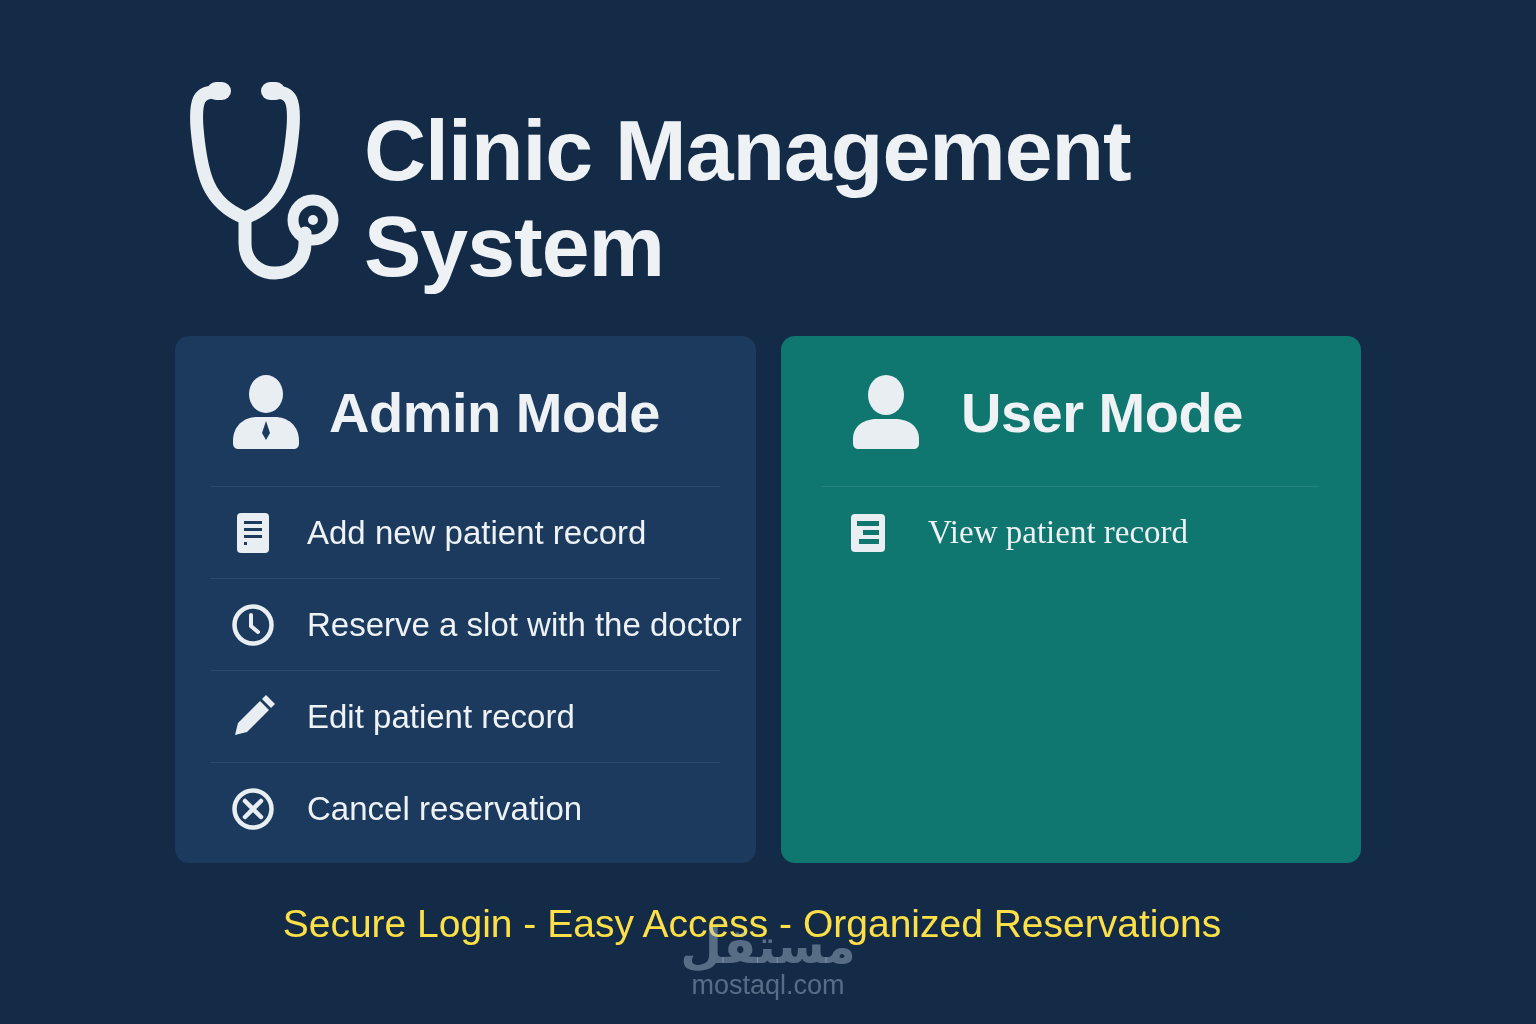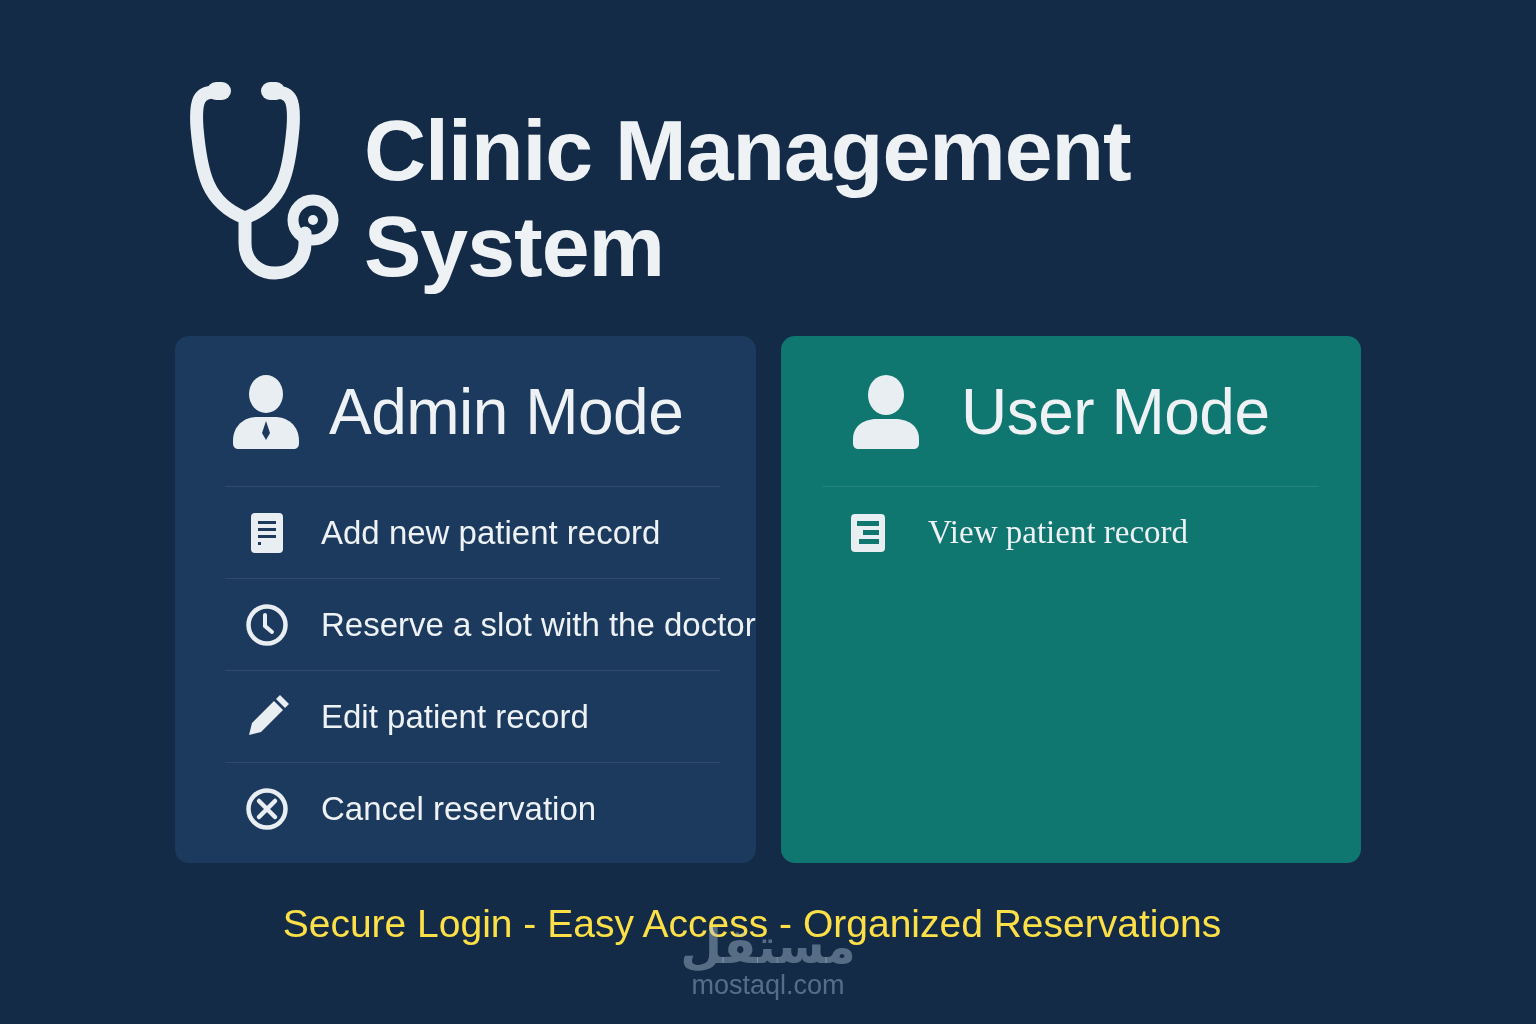--- a/index.html
+++ b/index.html
@@ -60,30 +60,30 @@
       display: flex;
       align-items: center;
       height: 76px;
     }
     .card.user .card-head { left: 70px; }
     .card-head .avatar {
       width: 70px;
       height: 74px;
     }
     .card-title {
-      font-size: 64px;
-      font-weight: normal;
+      font-size: 56px;
+      font-weight: bold;
       margin-left: 28px;
       letter-spacing: -0.5px;
       white-space: nowrap;
     }
     .card.user .card-title { margin-left: 40px; }
     .items {
       position: absolute;
-      left: 50px;
+      left: 36px;
       right: 36px;
       top: 150px;
     }
     .card.user .items { left: 41px; right: 42px; font-family: Liberation Serif, serif; }
     .item {
       height: 92px;
       display: flex;
       align-items: center;
       border-top: 1px solid rgba(255,255,255,0.09);
       box-sizing: border-box;

